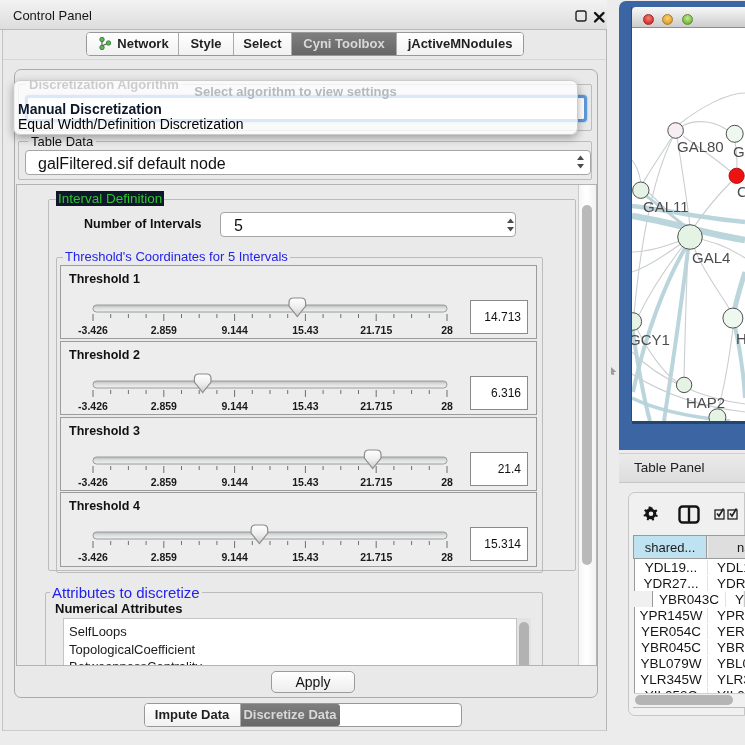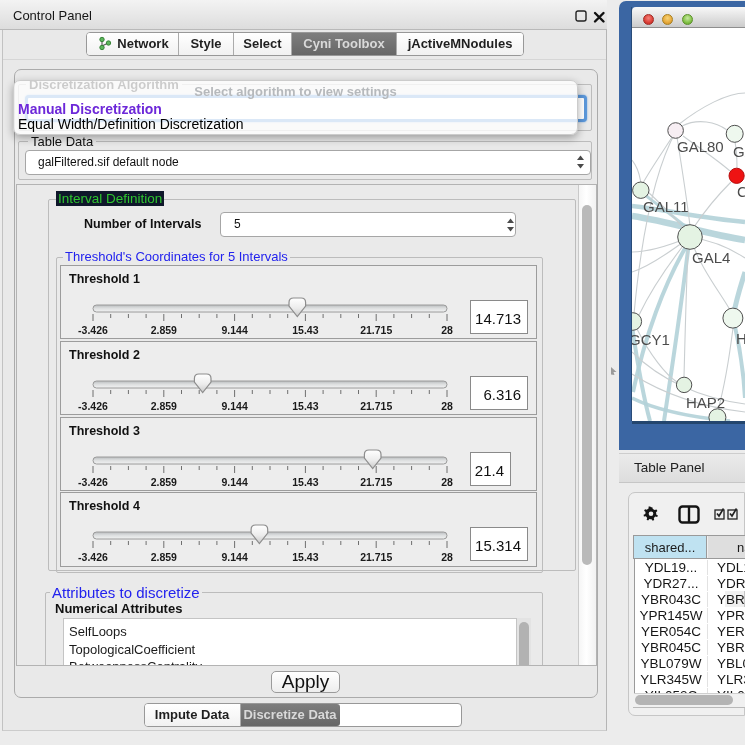--- a/index.html
+++ b/index.html
@@ -7,24 +7,24 @@
 .titlebar { left:0; top:0; width:607px; height:30px; background:linear-gradient(#f3f3f3,#dddddd); border-bottom:1px solid #b9b9b9; }
 .titlebar span { position:absolute; left:13px; top:8px; font-size:13px; color:#151515; }
 .cpframe { left:2px; top:30px; width:605px; height:701px; border-left:1px solid #c2c2c2; border-right:1px solid #b5b5b5; border-bottom:1px solid #cccccc; background:#e9e9e9; }
 .seg { height:24px; background:#fff; border:1px solid #989898; border-radius:4px; display:flex; align-items:center; box-shadow:inset 0 1px 0 #ffffff; }
 .seg .it { height:100%; display:flex; align-items:center; justify-content:center; font-weight:bold; font-size:13px; color:#1f1f1f; border-right:1px solid #ababab; background:linear-gradient(#ffffff,#f1f1f1); }
 .seg .it:first-child { border-radius:3px 0 0 3px; }
 .seg .it:last-child { border-right:none; border-radius:0 3px 3px 0; }
 .seg .sel { background:linear-gradient(#7e7e7e,#676767); color:#d9d9d9; }
 .grp { border:1px solid #bcbcbc; border-radius:2px; }
 .combo { background:#fff; border:1px solid #a6a6a6; border-radius:4px; }
-.combo .tx { position:absolute; left:12px; top:4px; font-size:12px; color:#111; }
+.combo .tx { position:absolute; left:12px; top:4px; font-size:16px; color:#111; }
 .tblock { border:1px solid #9c9c9c; background:#ededed; }
 .vbox { background:#fff; border:1px solid #8a8a8a; }
-.vbox span { position:absolute; right:6px; top:9px; font-size:15px; color:#111; }
+.vbox span { position:absolute; right:6px; top:9px; font-size:12px; color:#111; }
 .trow { background:#fff; border-left:1px solid #9a9a9a; }
 .trow .c1 { position:absolute; left:0; top:1px; width:73px; border-right:1px solid #e2e2e2; height:15px; text-align:center; font-size:13.5px; color:#161616; }
 .trow .c2 { position:absolute; left:82px; top:1px; width:29px; overflow:hidden; white-space:nowrap; font-size:13.5px; color:#161616; }
 </style></head>
 <body>
 
 <div class="ab cpframe"></div>
 <div class="ab titlebar">
     <span>Control Panel</span>
   <svg class="ab" style="left:575px;top:10px" width="13" height="13" xmlns="http://www.w3.org/2000/svg">
@@ -159,21 +159,21 @@
             <rect x="32" y="11" width="354" height="7" rx="3.5" fill="url(#tg)" stroke="#9a9a9a" stroke-width="1"></rect>
             <path d="M32.0,20v7 M49.7,20v4 M67.4,20v4 M85.1,20v4 M102.8,20v7 M120.5,20v4 M138.2,20v4 M155.9,20v4 M173.6,20v7 M191.3,20v4 M209.0,20v4 M226.7,20v4 M244.4,20v7 M262.1,20v4 M279.8,20v4 M297.5,20v4 M315.2,20v7 M332.9,20v4 M350.6,20v4 M368.3,20v4 M386.0,20v7" stroke="#6f6f6f" stroke-width="1" fill="none"></path>
             <text x="32.0" y="40" font-size="10.5" font-weight="bold" fill="#1a1a1a" text-anchor="middle" font-family="Liberation Sans, sans-serif">-3.426</text>
             <text x="102.8" y="40" font-size="10.5" font-weight="bold" fill="#1a1a1a" text-anchor="middle" font-family="Liberation Sans, sans-serif">2.859</text>
             <text x="173.6" y="40" font-size="10.5" font-weight="bold" fill="#1a1a1a" text-anchor="middle" font-family="Liberation Sans, sans-serif">9.144</text>
             <text x="244.4" y="40" font-size="10.5" font-weight="bold" fill="#1a1a1a" text-anchor="middle" font-family="Liberation Sans, sans-serif">15.43</text>
             <text x="315.2" y="40" font-size="10.5" font-weight="bold" fill="#1a1a1a" text-anchor="middle" font-family="Liberation Sans, sans-serif">21.715</text>
             <text x="386.0" y="40" font-size="10.5" font-weight="bold" fill="#1a1a1a" text-anchor="middle" font-family="Liberation Sans, sans-serif">28</text>
             <path d="M303.4,12 L303.4,8.5 Q303.4,4 307.9,4 L315.5,4 Q320.0,4 320.0,8.5 L320.0,12 L311.7,22.5 Z" fill="url(#thg)" stroke="#8d8d8d" stroke-width="1.2"></path>
           </svg>
-          <div class="ab vbox" style="left:409px;top:34px;width:41px;height:34px">
+          <div class="ab vbox" style="left:409px;top:34px;width:58px;height:34px">
             <span>21.4</span>
           </div>
         </div>
         <div class="ab tblock" style="left:59px;top:491px;width:477px;height:75px">
           <div class="ab" style="left:8px;top:6px;font-weight:bold;font-size:12.5px;color:#111">Threshold 4</div>
           <svg width="477" height="46" style="position:absolute;left:0;top:28px" xmlns="http://www.w3.org/2000/svg">
             <defs>
               <linearGradient id="tg" x1="0" y1="0" x2="0" y2="1">
                 <stop offset="0" stop-color="#b9bcbe"></stop>
                 <stop offset="0.45" stop-color="#dcdedf"></stop>
@@ -206,21 +206,21 @@
     <div class="ab" style="left:38.5px;top:416px;font-weight:bold;font-size:13px;color:#111">Numerical Attributes</div>
     <div class="ab" style="left:46.5px;top:433px;width:454px;height:49px;background:#fff;border:1px solid #c4c4c4;font-size:13px;padding:4px 0 0 5px;line-height:17.5px;overflow:hidden">SelfLoops<br>TopologicalCoefficient<br>BetweennessCentrality</div>
     <div class="ab" style="left:500.5px;top:433px;width:14px;height:49px;background:#e3e3e3"></div>
     <div class="ab" style="left:502.5px;top:437px;width:10px;height:45px;background:#b2b2b2;border-radius:5px 5px 0 0"></div>
   </div>
 
   <div class="ab" style="left:561px;top:0;width:19px;height:482px;background:linear-gradient(90deg,#f5f5f5,#ffffff 40%,#f0f0f0);border-left:1px solid #c9c9c9"></div>
   <div class="ab" style="left:565px;top:20px;width:10px;height:360px;background:#b9b9b9;border-radius:5px"></div>
 </div>
 
-<div class="ab" style="left:271px;top:671px;width:69px;height:22px;background:linear-gradient(#ffffff,#ededed);border:1px solid #9b9b9b;border-radius:5px;text-align:center;line-height:20px;font-size:19px;color:#111">Apply</div>
+<div class="ab" style="left:271px;top:671px;width:84px;height:22px;background:linear-gradient(#ffffff,#ededed);border:1px solid #9b9b9b;border-radius:5px;text-align:center;line-height:20px;font-size:14px;color:#111">Apply</div>
 
 <div class="ab seg" style="left:143.5px;top:702.5px;width:318px">
   <div class="it" style="width:96px">Impute Data</div>
   <div class="it sel" style="width:99px">Discretize Data</div>
 </div>
 
 <div class="ab" style="left:619px;top:1px;width:126px;height:449px;background:#3b66a3;border-radius:7px 0 0 0"></div>
 <div class="ab" style="left:632px;top:7px;width:113px;height:21px;background:linear-gradient(#f8f8f8,#cccccc);border-bottom:1px solid #8e8e8e;border-radius:4px 0 0 0"></div>
 <div class="ab" style="left:643px;top:13.5px;width:11px;height:11px;border-radius:50%;background:radial-gradient(circle at 50% 35%, #f3827b, #dc3e35 60%, #b02a24);border:0.5px solid #9f2b25"></div>
 <div class="ab" style="left:662px;top:13.5px;width:11px;height:11px;border-radius:50%;background:radial-gradient(circle at 50% 35%, #f6d478, #e7a839 60%, #c08426);border:0.5px solid #a8801f"></div>
@@ -304,21 +304,21 @@
     </div>
 </div>
 <div class="ab trow" style="left:634px;top:559px;width:111px;height:16px">
     <div class="c1">YDL19...</div>
     <div class="c2">YDL194W</div>
   </div>
 <div class="ab trow" style="left:634px;top:575px;width:111px;height:16px">
     <div class="c1">YDR27...</div>
     <div class="c2">YDR277C</div>
   </div>
-<div class="ab trow" style="left:634px;top:591px;width:91px;height:16px">
+<div class="ab trow" style="left:652px;top:591px;width:91px;height:16px">
     <div class="c1">YBR043C</div>
     <div class="c2">YBR043C</div>
   </div>
 <div class="ab trow" style="left:634px;top:607px;width:111px;height:16px">
     <div class="c1">YPR145W</div>
     <div class="c2">YPR145W</div>
   </div>
 <div class="ab trow" style="left:634px;top:623px;width:111px;height:16px">
     <div class="c1">YER054C</div>
     <div class="c2">YER054C</div>
@@ -343,15 +343,15 @@
 <div class="ab" style="left:634px;top:693px;width:111px;height:15px;background:#f0f0f0;border-top:1px solid #cfcfcf"></div>
 <div class="ab" style="left:635px;top:695px;width:98px;height:10px;background:#b4b4b4;border-radius:5px"></div>
 <div class="ab" style="left:633px;top:707px;width:112px;height:1px;background:#b9b9b9"></div>
 
 <svg class="ab" style="left:610px;top:366px" width="8" height="10" xmlns="http://www.w3.org/2000/svg">
     <path d="M1,8.5 L1,1 L6.5,6 L3.5,6 L4.5,9 Z" fill="#9a9a9a"></path>
   </svg>
 
 <div class="ab" style="left:13px;top:80px;width:565px;height:55px;background:rgba(255,255,255,0.78);border:1px solid #cccccc;border-radius:7px;box-shadow:0 3px 8px rgba(0,0,0,0.33)">
   <div style="position:absolute;left:0;top:3px;width:100%;text-align:center;font-weight:bold;font-size:13px;color:#b6b9bc">Select algorithm to view settings</div>
-  <div style="position:absolute;left:4px;top:20px;font-weight:bold;font-size:14px;color:#6d28d9">Manual Discretization</div>
+  <div style="position:absolute;left:4px;top:20px;font-weight:bold;font-size:14px;color:#0f172a">Manual Discretization</div>
   <div style="position:absolute;left:4px;top:35px;font-size:14px;color:#000">Equal Width/Definition Discretization</div>
 </div>
 
 </body></html>

